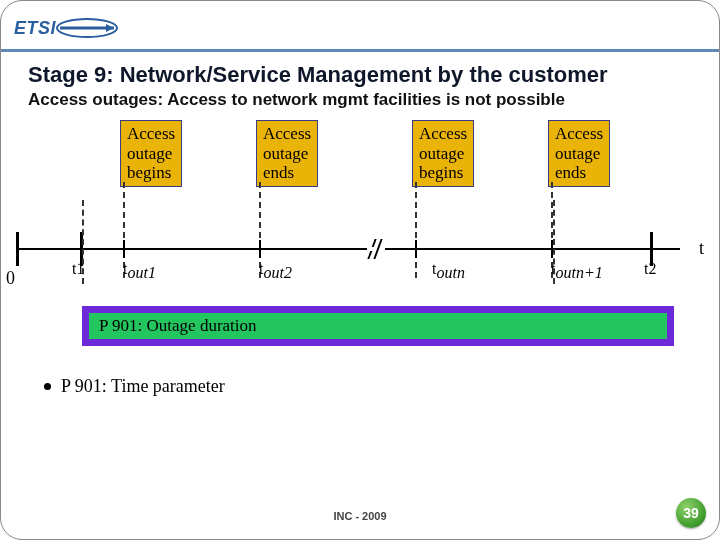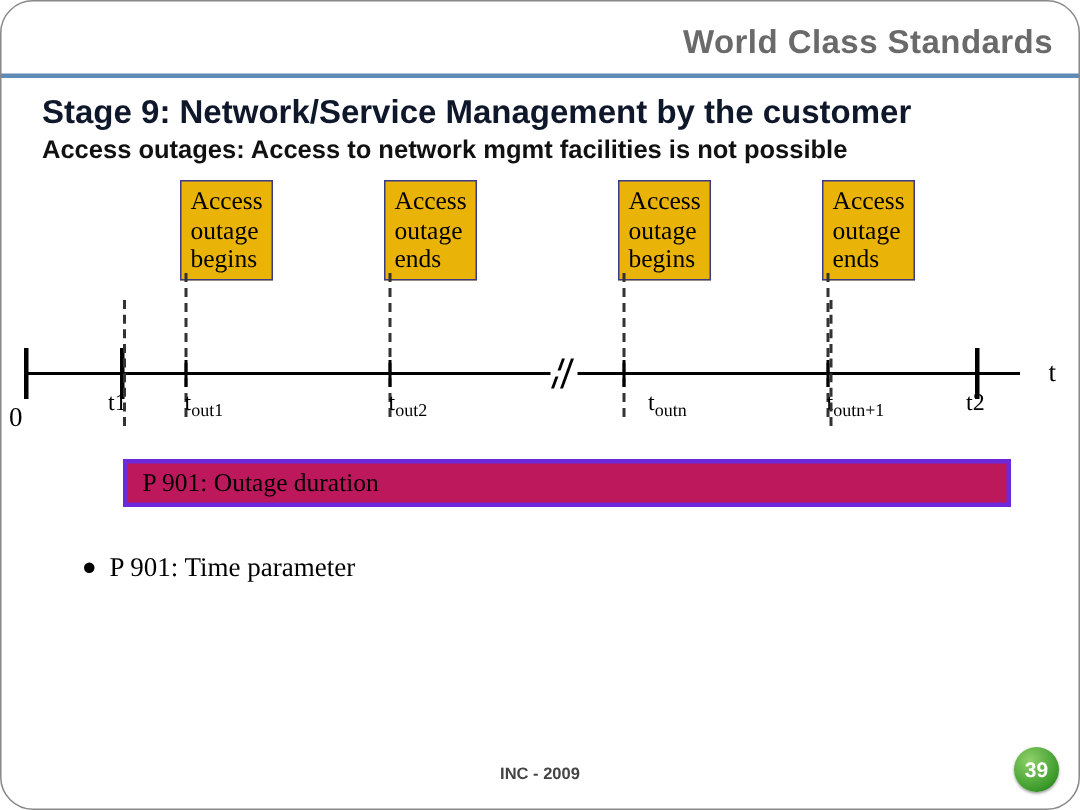--- a/index.html
+++ b/index.html
@@ -78,21 +78,21 @@
     position: absolute; top: 120px; width: 2px; height: 18px; background:#000;
   }
   .tickL {
     position: absolute; top: 112px; width: 3px; height: 34px; background:#000;
   }
   .tlabel {
     position: absolute; top: 140px;
     font-family: "Times New Roman", Times, serif;
     font-size: 16px;
   }
-  .tlabel sub { font-size: 12px; }
+  .tlabel sub { font-size: 16px; font-style: italic; }
   .zero {
     position: absolute; top: 148px; left: -44px;
     font-family: "Times New Roman", Times, serif; font-size: 18px;
   }
   .t-end {
     position: absolute; top: 118px; right: -14px;
     font-family: "Times New Roman", Times, serif; font-size: 18px;
   }
   .axisbreak {
     position: absolute; top: 119px; width: 16px; height: 20px;
@@ -102,39 +102,39 @@
     background:#000; transform: skewX(-20deg);
   }
   .axisbreak:before { left: 3px; }
   .axisbreak:after  { left: 9px; }
   .axisbreak .mask {
     position:absolute; left:-1px; top:8px; width:18px; height:4px; background:#fff;
   }
   
   .infobox {
     margin: 6px 46px 0 82px;
-    border: 3px solid #6d28d9;
-    background: #be185d;
+    border: 7px solid #6d28d9;
+    background: #22c55e;
   }
   .inforow {
     padding: 3px 10px;
     font-family: "Times New Roman", Times, serif;
     font-size: 17px;
     border-top: 1px solid #175c17;
   }
   .inforow:first-child { border-top: none; }
   
   .dashlong {
     position: absolute; top: 200px; height: 84px;
     border-left: 2px dashed #333;
   }
   
   .bullet-row {
     display: flex; align-items: center; gap: 10px;
-    padding: 30px 0 0 56px;
+    padding: 30px 0 0 44px;
   }
   .dot { width:7px; height:7px; background:#000; border-radius:50%; }
   .bullet-text {
     font-family: "Times New Roman", Times, serif; font-size: 18px;
   }
   
   .footer-text {
     position: absolute; left: 0; right: 0; bottom: 18px;
     text-align: center; font-size: 11px; font-weight: 700; color:#444;
   }
@@ -145,21 +145,30 @@
     color: #fff; font-weight: 700; font-size: 14px;
     display:flex; align-items:center; justify-content:center;
     box-shadow: 0 1px 2px rgba(0,0,0,.4);
     margin-top: 39px;
   }
 </style>
 </head>
 <body>
 
 <div class="header">
-  <div class="tagline">World Class Standards</div>
+  <div class="logo">
+    <span class="logo-text">ETSI</span>
+    <span class="logo-mark">
+      <svg viewBox="0 0 66 24" width="66" height="24">
+        <ellipse cx="33" cy="12" rx="30" ry="9" fill="none" stroke="#2a5e9e" stroke-width="2"></ellipse>
+        <line x1="6" y1="12" x2="60" y2="12" stroke="#2a5e9e" stroke-width="3"></line>
+        <polygon points="60,12 52,8 52,16" fill="#2a5e9e"></polygon>
+      </svg>
+    </span>
+  </div>
   <div class="header-line"></div>
 </div>
 
 <div class="title">Stage 9: Network/Service Management by the customer</div>
 <div class="subtitle">Access outages: Access to network mgmt facilities is not possible</div>
 
 <div class="diagram">
 
   <div class="evbox" style="left:70px">Access
 outage

